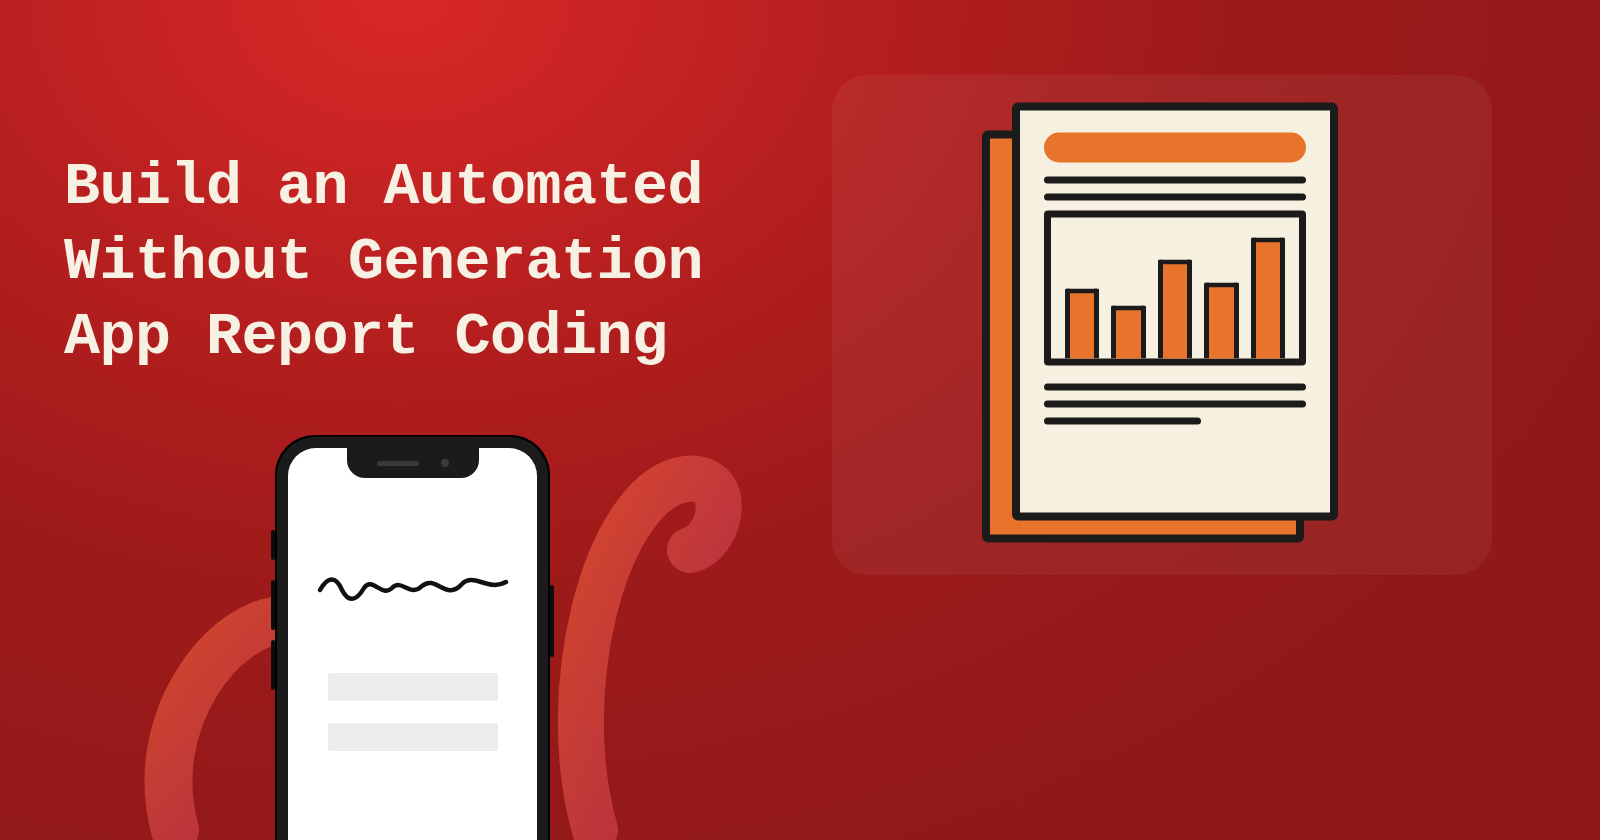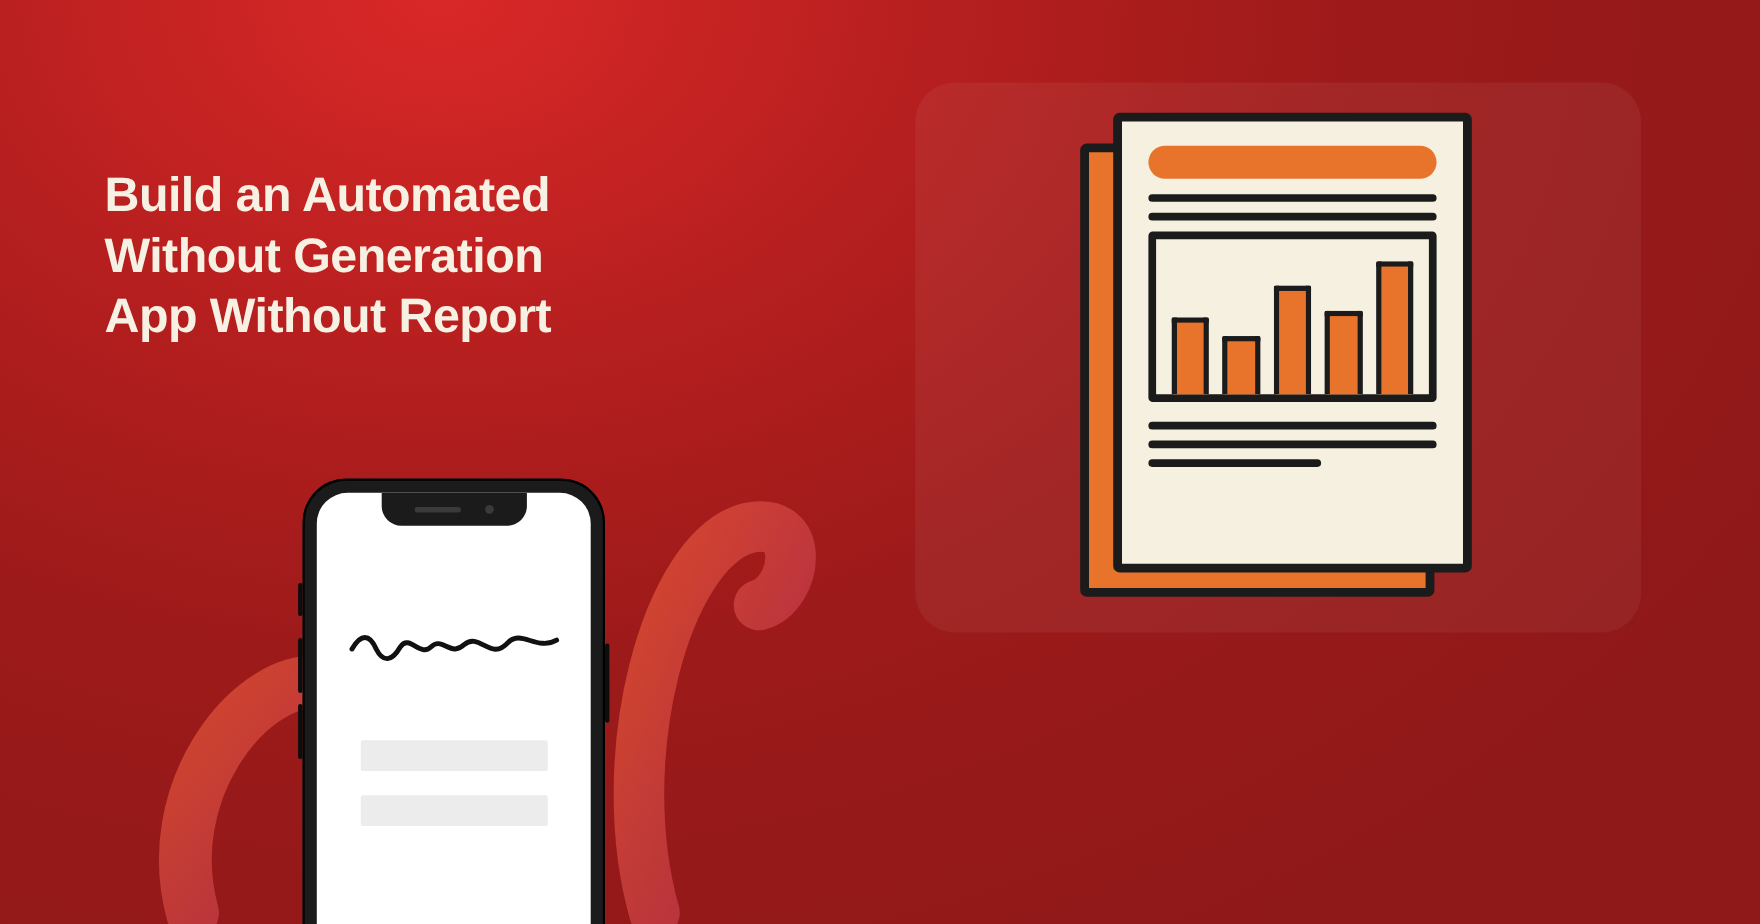--- a/index.html
+++ b/index.html
@@ -7,27 +7,28 @@
     width: 1600px;
     height: 840px;
     overflow: hidden;
     font-family: -apple-system, BlinkMacSystemFont, "Segoe UI", Helvetica, Arial, sans-serif;
     background: radial-gradient(ellipse 1400px 1000px at 25% 0%, #da2828 0%, #b31e1e 35%, #9d1a1a 60%, #8f1818 100%);
     position: relative;
   }
 
   .headline {
     position: absolute;
-    left: 95px;
+    left: 64px;
     top: 150px;
     color: #f7f1e3;
     font-weight: 700;
-    font-size: 44px;
+    font-size: 60px;
     line-height: 1.25;
     letter-spacing: -0.5px;
+    font-family: Liberation Mono, monospace;
   }
 
   
   .swoosh {
     position: absolute;
     left: 135px;
     top: 390px;
     width: 620px;
     height: 460px;
     opacity: 0.55;
@@ -188,21 +189,21 @@
       <stop offset="100%" stop-color="#c23a6a"></stop>
     </linearGradient>
   </defs>
   <path d="M 40 440 C 10 330, 90 230, 150 230 C 220 230, 200 360, 170 440" fill="none" stroke="url(#g1)" stroke-width="48" stroke-linecap="round"></path>
   <path d="M 460 440 C 420 300, 470 110, 545 90 C 600 78, 590 150, 555 160" fill="none" stroke="url(#g1)" stroke-width="46" stroke-linecap="round"></path>
 </svg>
 
 <h1 class="headline">
   <span>Build an Automated</span><br>
   <span>Without Generation</span><br>
-  <span>App Without Report</span>
+  <span>App Report Coding</span>
 </h1>
 
 <div class="phone">
   <div class="phone-side-btn pb-left1"></div>
   <div class="phone-side-btn pb-left2"></div>
   <div class="phone-side-btn pb-left3"></div>
   <div class="phone-side-btn pb-right"></div>
   <div class="phone-screen">
     <div class="phone-notch">
       <span class="notch-speaker"></span>

